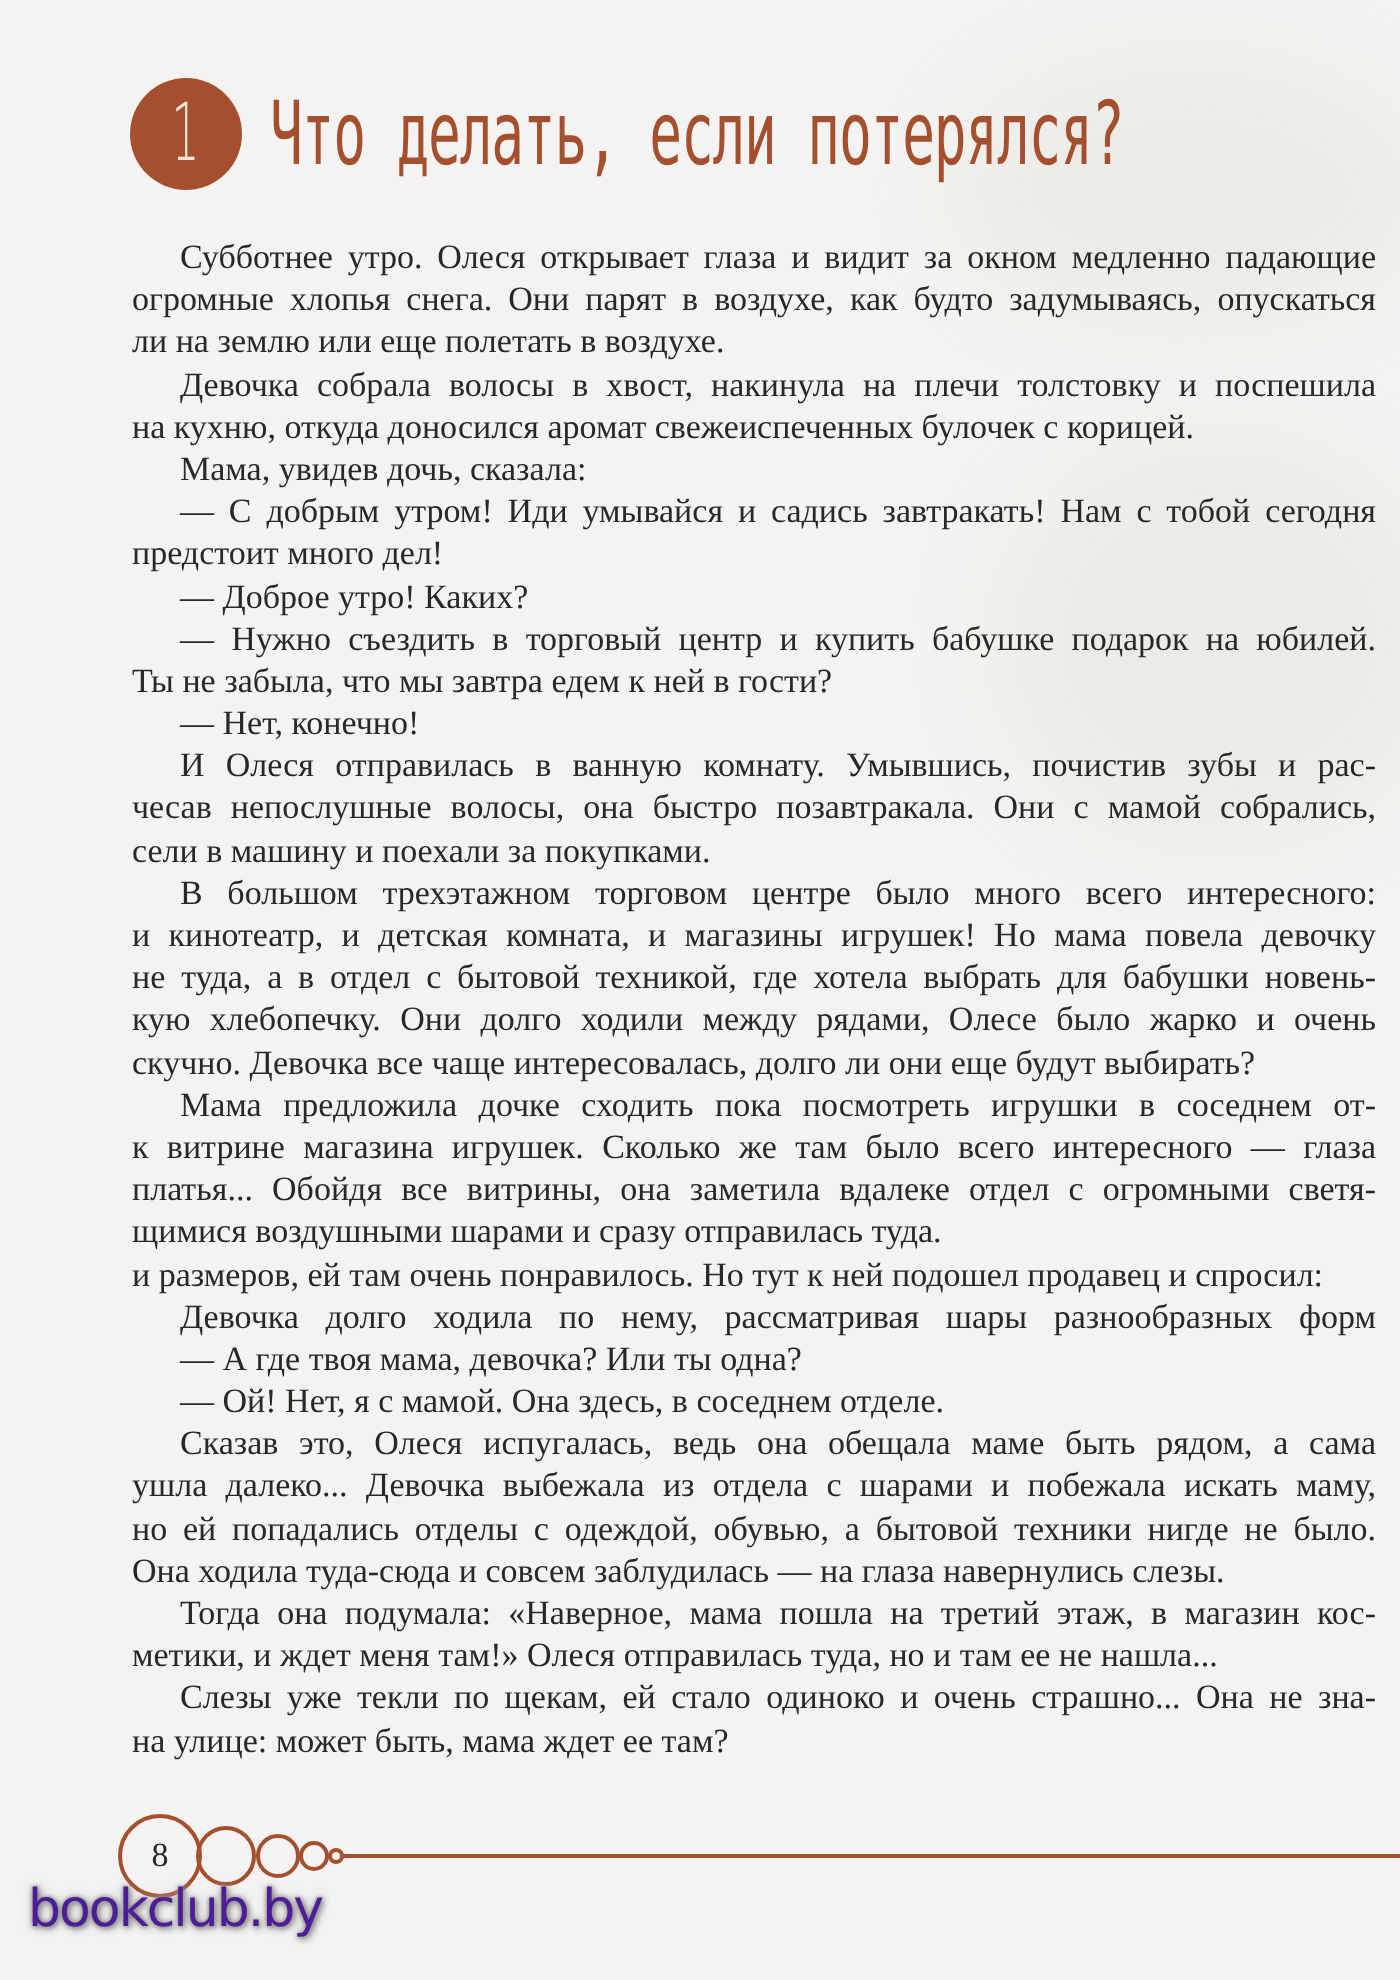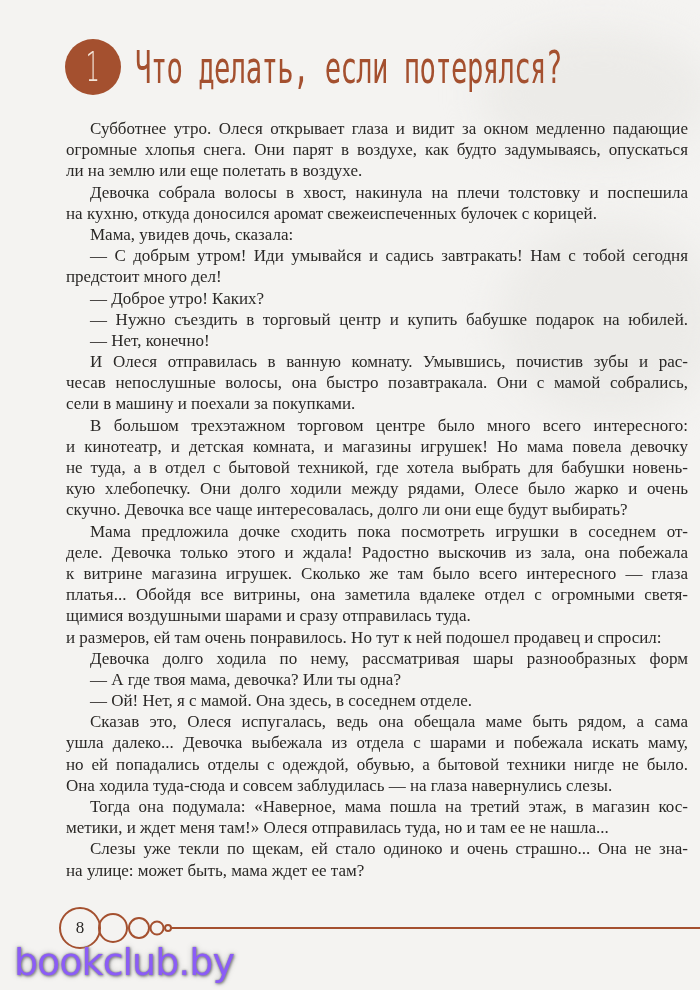--- a/index.html
+++ b/index.html
@@ -45,21 +45,21 @@
       position:absolute; left:0; top:900px; width:700px; height:60px;
     }
     .page-number {
       position:absolute; left:60px; top:908px; width:40px; height:40px;
       display:flex; align-items:center; justify-content:center;
       font-size:17px; color:#2a2826;
     }
     .watermark {
       position:absolute; left:14px; top:940px;
       font-family:"DejaVu Sans","Liberation Sans",sans-serif;
-      font-size:38px; color:#8b5cf6; letter-spacing:-1px;
+      font-size:26px; color:#4c1d95; letter-spacing:-1px;
       text-shadow:0 0 2px #8a8a8a, 1px 1px 3px #7a7a7a, 0 0 6px #bdbdbd;
     }
   </style>
 </head>
 <body>
 
 <div class="bg-blob" style="left:480px;top:30px;width:230px;height:130px;"></div>
 <div class="bg-blob" style="left:500px;top:220px;width:220px;height:200px;"></div>
 
 <header class="heading">
@@ -73,31 +73,31 @@
     <span class="line indent" style="word-spacing: 3.18438px;">Субботнее утро. Олеся открывает глаза и видит за окном медленно падающие</span>
     <span class="line" style="word-spacing: 3.77031px;">огромные хлопья снега. Они парят в воздухе, как будто задумываясь, опускаться</span>
     <span class="line last">ли на землю или еще полетать в воздухе.</span>
     <span class="line indent" style="word-spacing: 4.8125px;">Девочка собрала волосы в хвост, накинула на плечи толстовку и поспешила</span>
     <span class="line last">на кухню, откуда доносился аромат свежеиспеченных булочек с корицей.</span>
     <span class="line indent last">Мама, увидев дочь, сказала:</span>
     <span class="line indent" style="word-spacing: 3.1849px;">— С добрым утром! Иди умывайся и садись завтракать! Нам с тобой сегодня</span>
     <span class="line last">предстоит много дел!</span>
     <span class="line indent last">— Доброе утро! Каких?</span>
     <span class="line indent" style="word-spacing: 4.36648px;">— Нужно съездить в торговый центр и купить бабушке подарок на юбилей.</span>
+    <span class="line last">Ты не забыла, что мы завтра едем к ней в гости?</span>
     <span class="line indent last">— Нет, конечно!</span>
     <span class="line indent" style="word-spacing: 6.38281px;">И Олеся отправилась в ванную комнату. Умывшись, почистив зубы и рас-</span>
     <span class="line" style="word-spacing: 5.2934px;">чесав непослушные волосы, она быстро позавтракала. Они с мамой собрались,</span>
     <span class="line last">сели в машину и поехали за покупками.</span>
     <span class="line indent" style="word-spacing: 8.08398px;">В большом трехэтажном торговом центре было много всего интересного:</span>
     <span class="line" style="word-spacing: 4.90057px;">и кинотеатр, и детская комната, и магазины игрушек! Но мама повела девочку</span>
     <span class="line" style="word-spacing: 3.67308px;">не туда, а в отдел с бытовой техникой, где хотела выбрать для бабушки новень-</span>
     <span class="line" style="word-spacing: 5.42756px;">кую хлебопечку. Они долго ходили между рядами, Олесе было жарко и очень</span>
     <span class="line last">скучно. Девочка все чаще интересовалась, долго ли они еще будут выбирать?</span>
     <span class="line indent" style="word-spacing: 6.47222px;">Мама предложила дочке сходить пока посмотреть игрушки в соседнем от-</span>
-    <span class="line" style="word-spacing: 4.98722px;">деле. Девочка только этого и ждала! Радостно выскочив из зала, она побежала</span>
     <span class="line" style="word-spacing: 4.92045px;">к витрине магазина игрушек. Сколько же там было всего интересного — глаза</span>
     <span class="line" style="word-spacing: 5.33906px;">платья... Обойдя все витрины, она заметила вдалеке отдел с огромными светя-</span>
     <span class="line last">щимися воздушными шарами и сразу отправилась туда.</span>
     <span class="line last">и размеров, ей там очень понравилось. Но тут к ней подошел продавец и спросил:</span>
     <span class="line indent" style="word-spacing: 9.09766px;">Девочка долго ходила по нему, рассматривая шары разнообразных форм</span>
     <span class="line indent last">— А где твоя мама, девочка? Или ты одна?</span>
     <span class="line indent last">— Ой! Нет, я с мамой. Она здесь, в соседнем отделе.</span>
     <span class="line indent" style="word-spacing: 6.11222px;">Сказав это, Олеся испугалась, ведь она обещала маме быть рядом, а сама</span>
     <span class="line" style="word-spacing: 4.87642px;">ушла далеко... Девочка выбежала из отдела с шарами и побежала искать маму,</span>
     <span class="line" style="word-spacing: 3.65755px;">но ей попадались отделы с одеждой, обувью, а бытовой техники нигде не было.</span>

